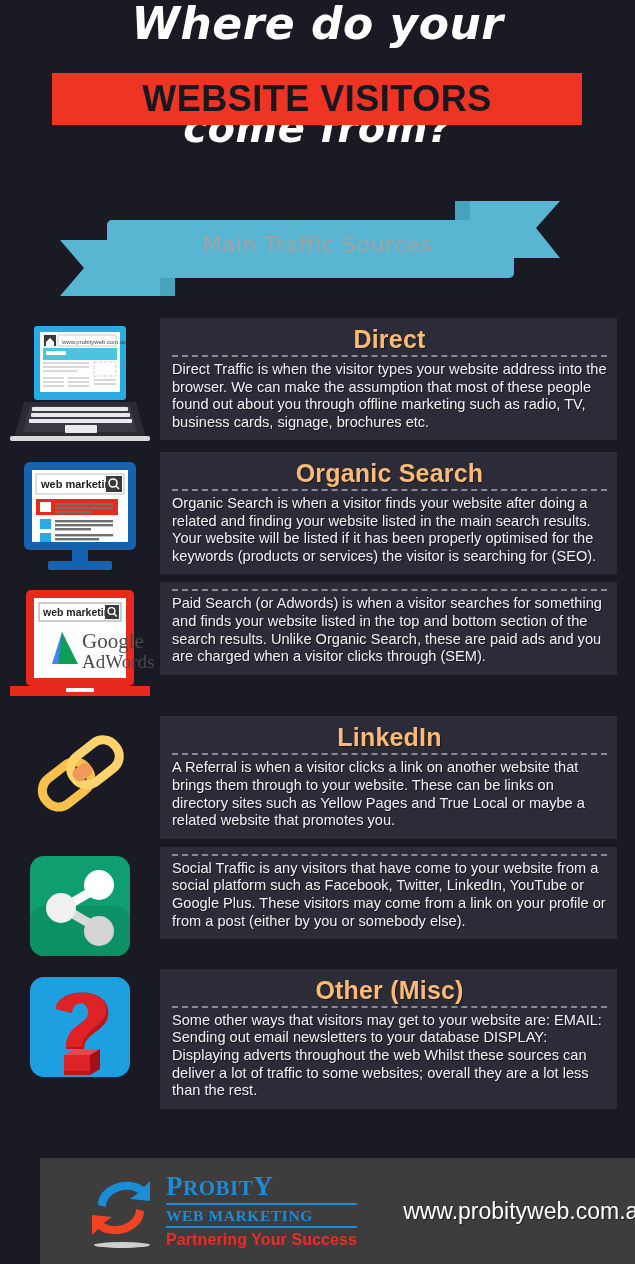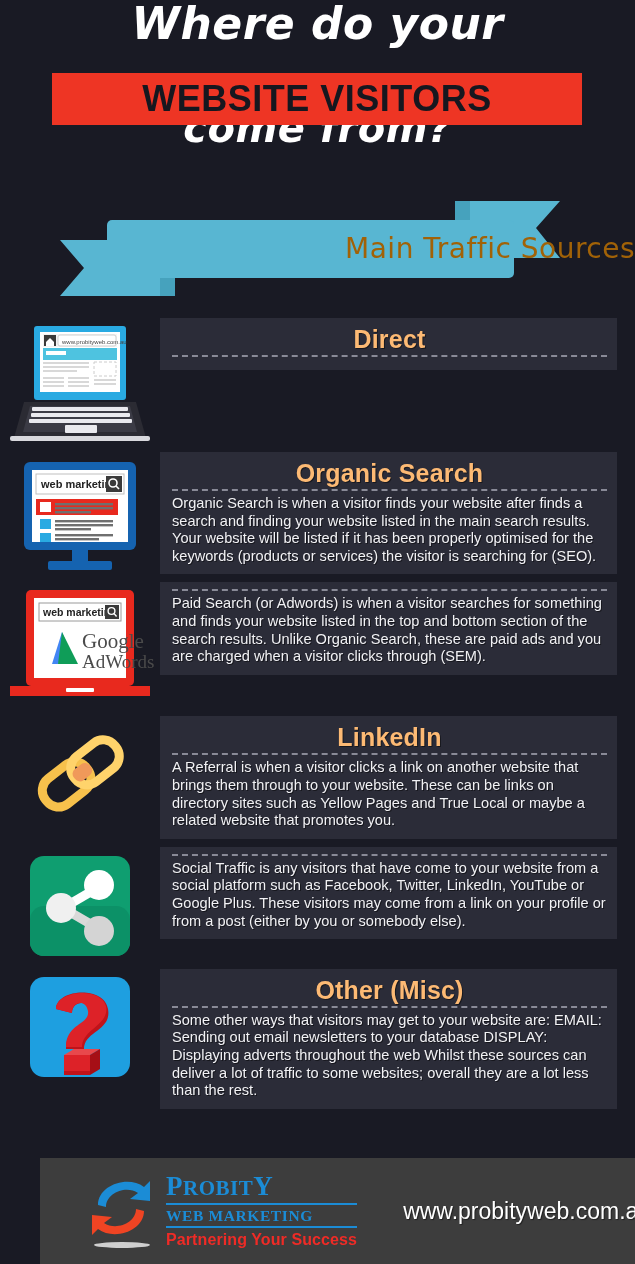--- a/index.html
+++ b/index.html
@@ -28,22 +28,22 @@
   }
   .red-band-text{
     color:#16171f;font-weight:700;font-size:36px;letter-spacing:.5px;
     font-family:"Liberation Sans", sans-serif;white-space:nowrap;
   }
 
   
   .ribbon{position:absolute;left:0;top:196px;width:635px;height:110px;}
   .ribbon svg{display:block;}
   .ribbon-label{
-    position:absolute;left:0;top:36px;width:635px;text-align:right;
-    color:#a16207;font-size:28px;letter-spacing:.5px;
+    position:absolute;left:0;top:36px;width:635px;text-align:center;
+    color:#a3a3a3;font-size:22px;letter-spacing:.5px;
     font-family:"DejaVu Sans", sans-serif;font-weight:400;
   }
 
   
   .sections{position:relative;padding:0 0 0 0;}
   .row{position:relative;display:flex;align-items:flex-start;margin-bottom:8px;}
   .icon-cell{
     width:160px;min-width:160px;display:flex;align-items:flex-start;
     justify-content:center;padding-top:4px;
   }
@@ -158,20 +158,21 @@
             <rect x="21" y="91" width="99" height="4" rx="1"></rect>
             <rect x="19" y="97" width="103" height="4" rx="1"></rect>
             <rect x="55" y="103" width="32" height="8" rx="1"></rect>
           </g>
           <rect x="0" y="114" width="140" height="5" rx="2" fill="#d8d8dd"></rect>
         </svg>
       </div>
       <div class="card">
         <div class="card-title">Direct</div>
         <div class="card-rule"></div>
+        <div class="card-body">Direct Traffic is when the visitor types your website address into the browser. We can make the assumption that most of these people found out about you through offline marketing such as radio, TV, business cards, signage, brochures etc.</div>
       </div>
     </div>
 
     <div class="row">
       <div class="icon-cell">
         <svg width="140" height="118" viewBox="0 0 140 118">
           <rect x="14" y="6" width="112" height="88" rx="6" fill="#1563b0"></rect>
           <rect x="22" y="14" width="96" height="72" fill="#ffffff"></rect>
           <rect x="26" y="18" width="88" height="20" fill="#ffffff" stroke="#bfbfbf"></rect>
           <text x="31" y="32" font-family="'Liberation Sans',sans-serif" font-size="11" font-weight="bold" fill="#222">web marketing</text>
@@ -190,21 +191,21 @@
           <rect x="30" y="77" width="11" height="9" fill="#29aae2"></rect>
           <rect x="45" y="78" width="58" height="2.4" fill="#6f6f6f"></rect>
           <rect x="45" y="82" width="44" height="2.4" fill="#6f6f6f"></rect>
           <rect x="62" y="94" width="16" height="12" fill="#1563b0"></rect>
           <rect x="38" y="105" width="64" height="9" rx="2" fill="#1563b0"></rect>
         </svg>
       </div>
       <div class="card">
         <div class="card-title">Organic Search</div>
         <div class="card-rule"></div>
-        <div class="card-body">Organic Search is when a visitor finds your website after finds a search and finding your website listed in the main search results. Your website will be listed if it has been properly optimised for the keywords (products or services) the visitor is searching for (SEO).</div>
+        <div class="card-body">Organic Search is when a visitor finds your website after doing a related and finding your website listed in the main search results. Your website will be listed if it has been properly optimised for the keywords (products or services) the visitor is searching for (SEO).</div>
       </div>
     </div>
 
     <div class="row">
       <div class="icon-cell">
         <svg width="152" height="122" viewBox="0 0 152 122">
           <rect x="22" y="4" width="108" height="96" rx="5" fill="#e8291e"></rect>
           <rect x="30" y="12" width="92" height="80" fill="#ffffff"></rect>
           <rect x="35" y="17" width="82" height="18" fill="#ffffff" stroke="#9a9a9a"></rect>
           <text x="39" y="30" font-family="'Liberation Sans',sans-serif" font-size="10.5" font-weight="bold" fill="#222">web marketing</text>

